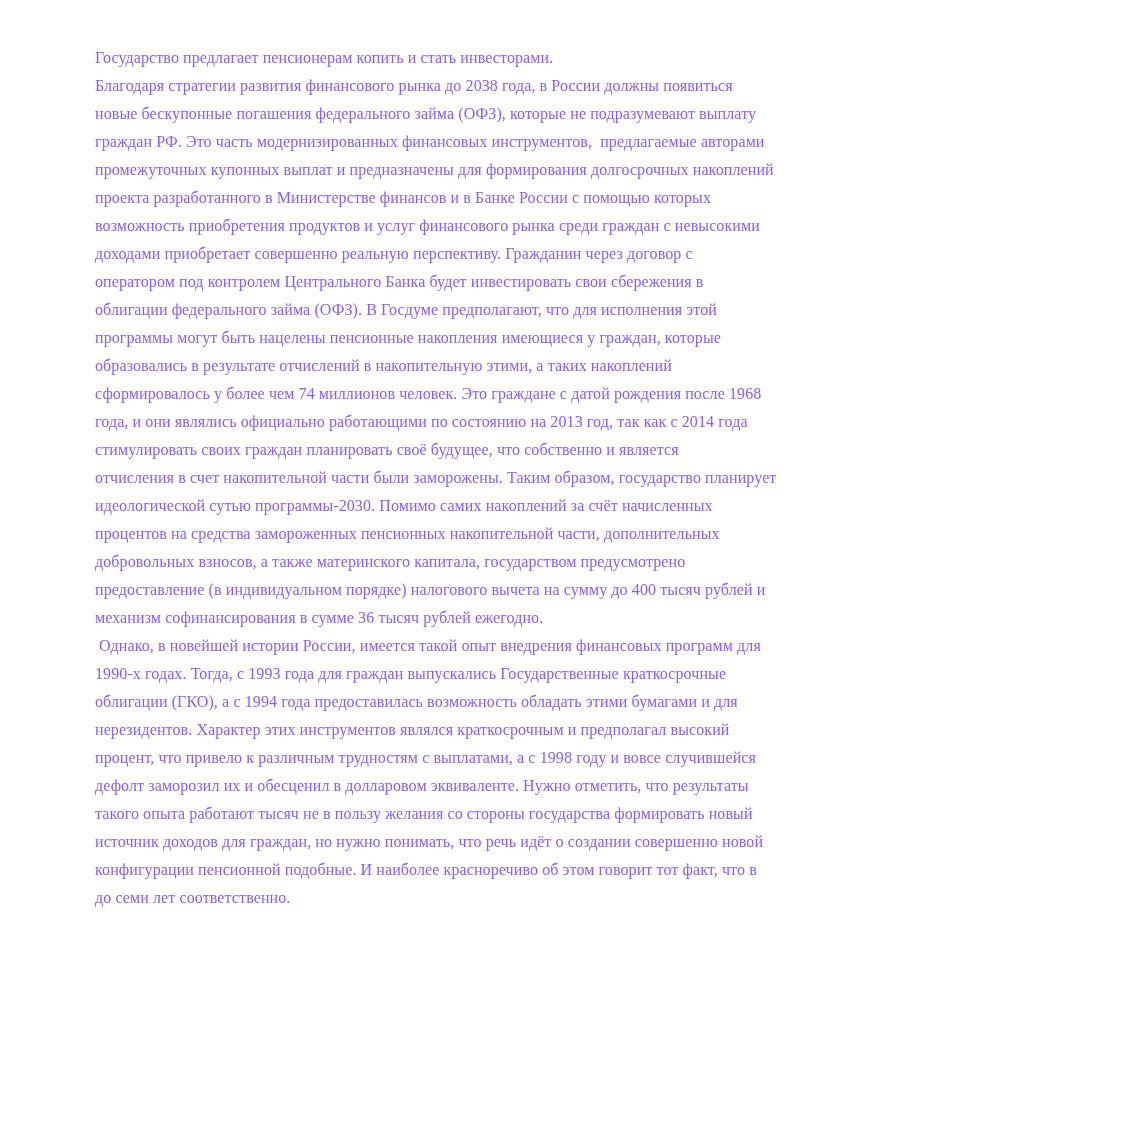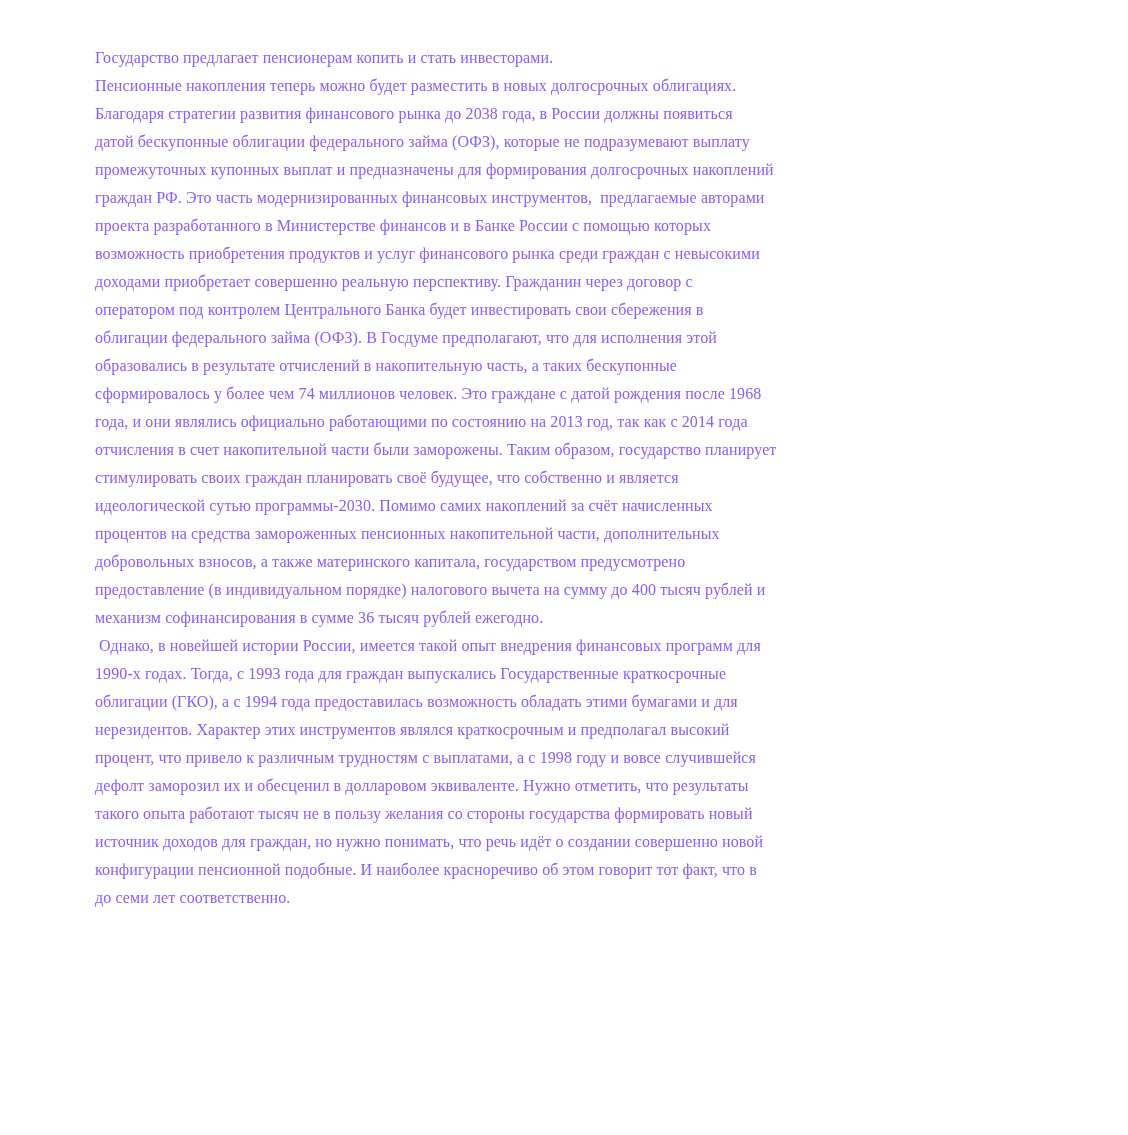--- a/index.html
+++ b/index.html
@@ -27,35 +27,35 @@
     white-space: pre;
     letter-spacing: 0.1px;
   }
 </style>
 </head>
 <body>
 
 <main class="doc">
   <div>
       <div class="line">Государство предлагает пенсионерам копить и стать инвесторами.</div>
-      <div class="line">Пенсионные накопления теперь можно будет разместить в новых долгосрочных облигациях.</div>
       <div class="line">Благодаря стратегии развития финансового рынка до 2038 года, в России должны появиться</div>
-      <div class="line">датой бескупонные облигации федерального займа (ОФЗ), которые не подразумевают выплату</div>
+      <div class="line">новые бескупонные погашения федерального займа (ОФЗ), которые не подразумевают выплату</div>
+      <div class="line">граждан РФ. Это часть модернизированных финансовых инструментов,  предлагаемые авторами</div>
       <div class="line">промежуточных купонных выплат и предназначены для формирования долгосрочных накоплений</div>
-      <div class="line">граждан РФ. Это часть модернизированных финансовых инструментов,  предлагаемые авторами</div>
       <div class="line">проекта разработанного в Министерстве финансов и в Банке России с помощью которых</div>
       <div class="line">возможность приобретения продуктов и услуг финансового рынка среди граждан с невысокими</div>
       <div class="line">доходами приобретает совершенно реальную перспективу. Гражданин через договор с</div>
       <div class="line">оператором под контролем Центрального Банка будет инвестировать свои сбережения в</div>
       <div class="line">облигации федерального займа (ОФЗ). В Госдуме предполагают, что для исполнения этой</div>
-      <div class="line">образовались в результате отчислений в накопительную часть, а таких бескупонные</div>
+      <div class="line">программы могут быть нацелены пенсионные накопления имеющиеся у граждан, которые</div>
+      <div class="line">образовались в результате отчислений в накопительную этими, а таких накоплений</div>
       <div class="line">сформировалось у более чем 74 миллионов человек. Это граждане с датой рождения после 1968</div>
       <div class="line">года, и они являлись официально работающими по состоянию на 2013 год, так как с 2014 года</div>
+      <div class="line">стимулировать своих граждан планировать своё будущее, что собственно и является</div>
       <div class="line">отчисления в счет накопительной части были заморожены. Таким образом, государство планирует</div>
-      <div class="line">стимулировать своих граждан планировать своё будущее, что собственно и является</div>
       <div class="line">идеологической сутью программы-2030. Помимо самих накоплений за счёт начисленных</div>
       <div class="line">процентов на средства замороженных пенсионных накопительной части, дополнительных</div>
       <div class="line">добровольных взносов, а также материнского капитала, государством предусмотрено</div>
       <div class="line">предоставление (в индивидуальном порядке) налогового вычета на сумму до 400 тысяч рублей и</div>
       <div class="line">механизм софинансирования в сумме 36 тысяч рублей ежегодно.</div>
       <div class="line"> Однако, в новейшей истории России, имеется такой опыт внедрения финансовых программ для</div>
       <div class="line">1990-х годах. Тогда, с 1993 года для граждан выпускались Государственные краткосрочные</div>
       <div class="line">облигации (ГКО), а с 1994 года предоставилась возможность обладать этими бумагами и для</div>
       <div class="line">нерезидентов. Характер этих инструментов являлся краткосрочным и предполагал высокий</div>
       <div class="line">процент, что привело к различным трудностям с выплатами, а с 1998 году и вовсе случившейся</div>

